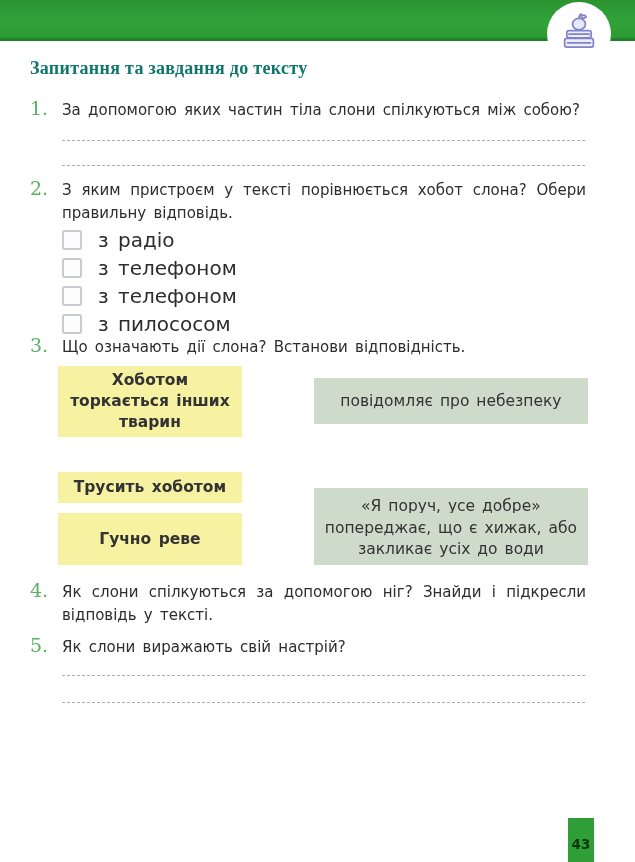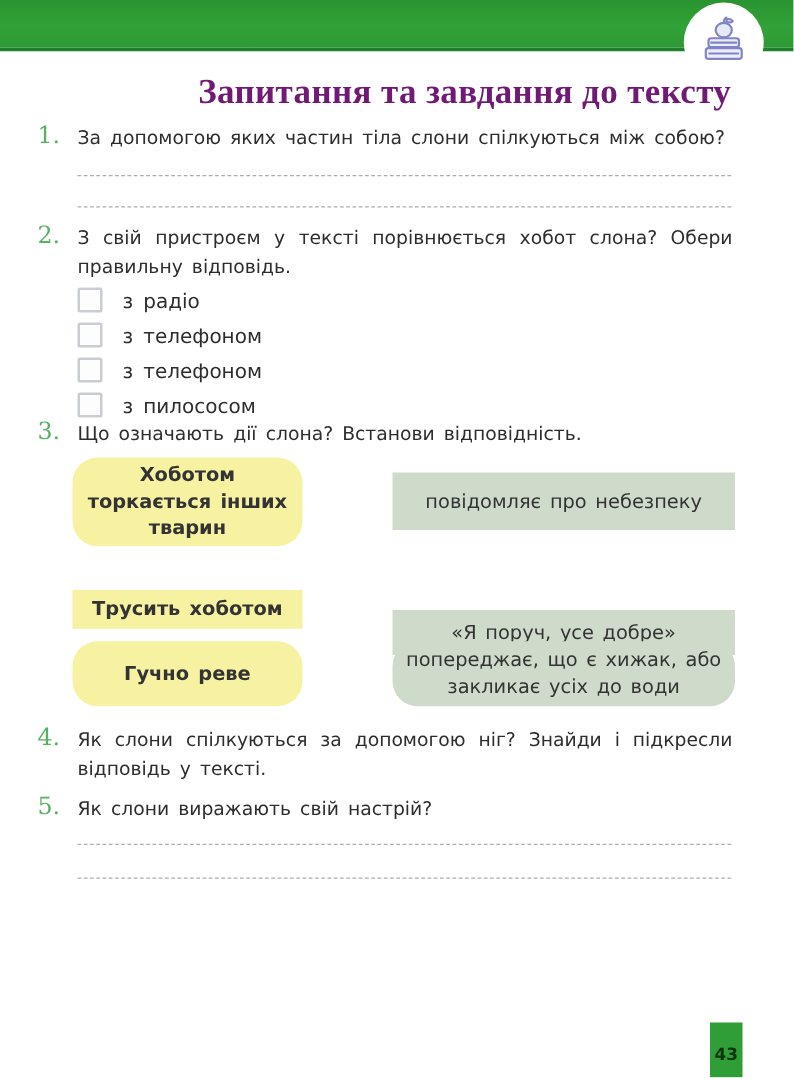--- a/index.html
+++ b/index.html
@@ -20,24 +20,24 @@
   
   .badge-circle{
     position:absolute;top:2px;left:547px;width:64px;height:64px;
     background:#ffffff;border-radius:50%;
     display:flex;align-items:center;justify-content:center;
   }
   .badge-circle svg{width:46px;height:46px;}
   
   .title{
     position:absolute;top:58px;left:30px;width:555px;
-    text-align:right;
+    text-align:left;
     font-family:"Liberation Serif","DejaVu Serif",serif;
-    font-weight:bold;font-size:28px;letter-spacing:.3px;
-    color:#701a75;
+    font-weight:bold;font-size:18px;letter-spacing:.3px;
+    color:#0f766e;
   }
   
   .q{position:absolute;left:30px;width:556px;}
   .qnum{
     position:absolute;left:0;top:-2px;
     font-family:"DejaVu Serif","Liberation Serif",serif;
     font-size:19px;color:#58b161;
   }
   .qtext{
     margin-left:32px;
@@ -47,38 +47,38 @@
   
   .lines{position:absolute;left:62px;width:523px;}
   .answer-line{border-bottom:1.5px dashed #a9aeb5;}
   
   .opts{position:absolute;left:62px;top:226px;width:400px;}
   .opt{display:flex;align-items:center;height:28px;}
   .cb{
     width:16px;height:16px;flex:0 0 16px;
     border:2px solid #c9cdd2;border-radius:2px;background:#fdfdfd;
   }
-  .opt-label{margin-left:16px;font-size:16px;word-spacing:3px;}
+  .opt-label{margin-left:16px;font-size:20px;word-spacing:3px;}
   
   .match-row{
     position:absolute;left:58px;width:530px;
     display:flex;align-items:center;
   }
   .card{
     display:flex;align-items:center;justify-content:center;
     text-align:center;box-sizing:border-box;padding:4px 8px;
     font-size:15.5px;line-height:1.35;word-spacing:2px;
   }
   .card-action{
     width:185px;background:#f6f2a2;font-weight:bold;color:#333;
   }
   .card-meaning{
     width:276px;margin-left:72px;background:#cfdbca;color:#333;
   }
-  .h-tall{min-height:52px;border-radius:20px;}
+  .h-tall{min-height:52px;}
   .h-mid{min-height:36px;margin-top:38px;}
   .h-short{min-height:31px;}
   
   .page-tab{
     position:absolute;left:568px;top:818px;width:26px;height:44px;
     background:#2f9e36;
     color:#10340f;font-weight:bold;font-size:13.5px;
     text-align:center;padding-top:18px;box-sizing:border-box;
   }
 </style>
@@ -112,21 +112,21 @@
     <span class="qnum">1.</span>
     <div class="qtext">За допомогою яких частин тіла слони спілкуються між собою?</div>
   </div>
   <div class="lines" style="top:118px">
     <div class="answer-line" style="height:22px"></div>
     <div class="answer-line" style="height:24px"></div>
   </div>
 
   <div class="q" style="top:179px">
     <span class="qnum">2.</span>
-    <div class="qtext">З свій пристроєм у тексті порівнюється хобот слона? Обери правильну відповідь.</div>
+    <div class="qtext">З яким пристроєм у тексті порівнюється хобот слона? Обери правильну відповідь.</div>
   </div>
 
   <div class="opts">
     <div class="opt">
       <span class="cb"></span>
       <span class="opt-label">з радіо</span>
     </div>
     <div class="opt">
       <span class="cb"></span>
       <span class="opt-label">з телефоном</span>

